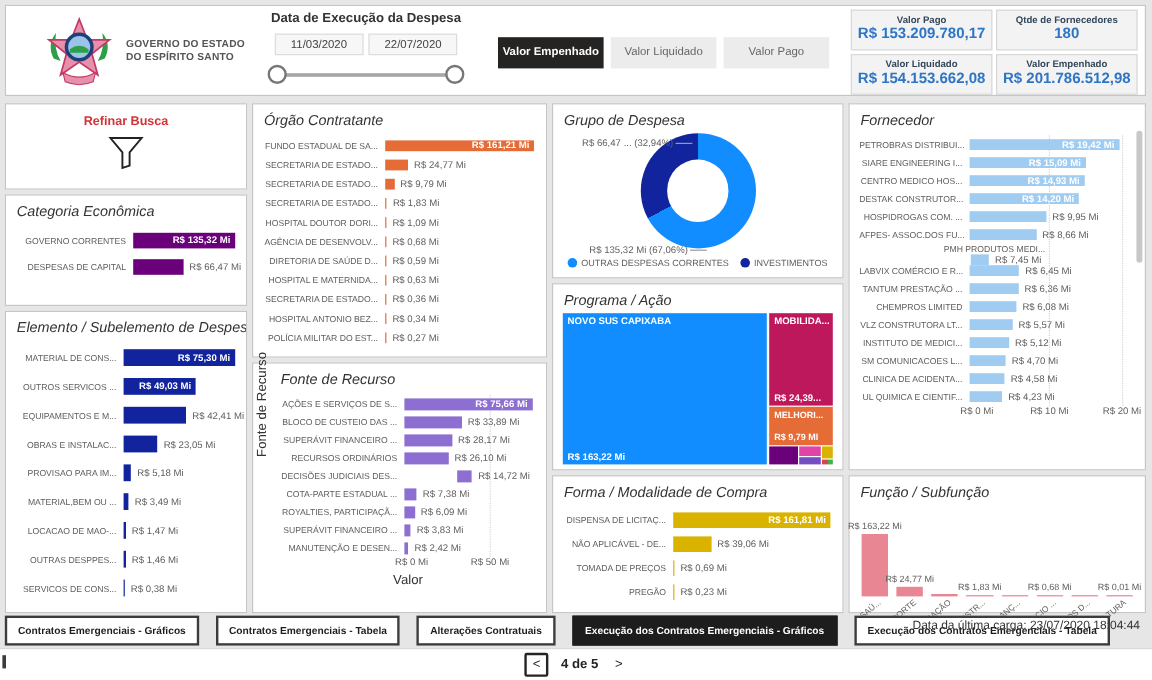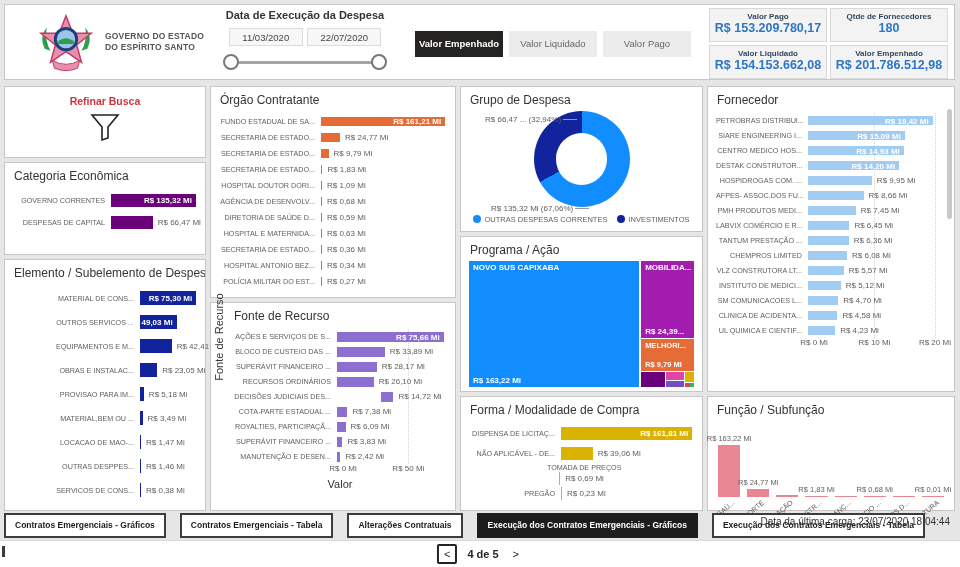--- a/index.html
+++ b/index.html
@@ -1,19 +1,19 @@
 <!DOCTYPE html>
 <html><head>
 <meta charset="utf-8">
 <style>
   * { margin:0; padding:0; box-sizing:border-box; }
   html,body { width:960px; height:567px; }
   body { font-family:"Liberation Sans", sans-serif; background:#e6e6e6; position:relative; overflow:hidden; color:#252423; }
   .panel { position:absolute; background:#fff; border:1px solid #c6c6c6; }
-  .ptitle { font-size:12px; color:#333; padding:6px 9px 2px; white-space:nowrap; overflow:hidden; }
+  .ptitle { font-size:12px; color:#333; padding:6px 9px 2px; white-space:nowrap; overflow:hidden;font-style:italic; }
 
   
   #header { left:4px; top:4px; width:951px; height:76px; }
   #logo { position:absolute; left:30px; top:6px; width:62px; height:64px; }
   #orgname { position:absolute; left:100px; top:26px; font-size:8.5px; font-weight:bold; color:#555; line-height:1.25; letter-spacing:.2px; }
   #datesec { position:absolute; left:210px; top:4px; width:180px; text-align:center; }
   #datesec .dtitle { font-size:11px; font-weight:bold; color:#333; margin-bottom:6px; }
   .dateinput { display:inline-block; width:74px; height:18px; line-height:18px; font-size:9.5px; color:#444; background:#f7f7f7; border:1px solid #dcdcdc; text-align:center; }
   #slider { position:relative; height:22px; margin-top:6px; }
   #slider .line { position:absolute; left:14px; right:14px; top:9px; height:3px; background:#a6a6a6; }
@@ -169,21 +169,21 @@
         <div class="cat" style="width:98px">DESPESAS DE CAPITAL</div>
         <div class="track">
           <div class="bar" style="width:48.52%;height:13px;background:#6B007B"></div>
           <span class="vout">R$ 66,47 Mi</span>
         </div>
       </div>
     </div>
   </div>
 <div class="panel" id="p-elemento">
   <div class="ptitle">Elemento / Subelemento de Despesa</div>
-<div style="position: relative; margin-top: 4px; margin-left: 37px;">
+<div style="position: relative; margin-top: 4px;">
       <div class="hrow" style="height: 24px;">
         <div class="cat" style="width:90px">MATERIAL DE CONS...</div>
         <div class="track">
           <div class="bar" style="width:98.69%;height:14px;background:#12239E">
             <span class="vin">R$ 75,30 Mi</span>
           </div>
         </div>
       </div>
       <div class="hrow" style="height: 24px;">
         <div class="cat" style="width:90px">OUTROS SERVICOS ...</div>
@@ -414,21 +414,21 @@
           </div>
         </div>
       </div>
       <div class="hrow" style="height: 20px;">
         <div class="cat" style="width:92px">NÃO APLICÁVEL - DE...</div>
         <div class="track">
           <div class="bar" style="width:23.82%;height:13px;background:#D9B300"></div>
           <span class="vout">R$ 39,06 Mi</span>
         </div>
       </div>
-      <div class="hrow" style="height: 20px; flex-direction: column;">
+      <div class="hrow" style="height: 20px;">
         <div class="cat" style="width:92px">TOMADA DE PREÇOS</div>
         <div class="track">
           <div class="bar" style="width:0.42%;height:13px;background:#D9B300"></div>
           <span class="vout">R$ 0,69 Mi</span>
         </div>
       </div>
       <div class="hrow" style="height: 20px;">
         <div class="cat" style="width:92px">PREGÃO</div>
         <div class="track">
           <div class="bar" style="width:0.14%;height:13px;background:#D9B300"></div>
@@ -482,21 +482,21 @@
           <span class="vout">R$ 9,95 Mi</span>
         </div>
       </div>
       <div class="hrow" style="height: 15px;">
         <div class="cat" style="width:92px">AFPES- ASSOC.DOS FU...</div>
         <div class="track">
           <div class="bar" style="width:40.28%;height:9px;background:#A0CCF2"></div>
           <span class="vout">R$ 8,66 Mi</span>
         </div>
       </div>
-      <div class="hrow" style="height: 15px;">
+      <div class="hrow" style="height: 15px; flex-direction: column;">
         <div class="cat" style="width:92px">PMH PRODUTOS MEDI...</div>
         <div class="track">
           <div class="bar" style="width:34.65%;height:9px;background:#A0CCF2"></div>
           <span class="vout">R$ 7,45 Mi</span>
         </div>
       </div>
       <div class="hrow" style="height: 15px;">
         <div class="cat" style="width:92px">LABVIX COMÉRCIO E R...</div>
         <div class="track">
           <div class="bar" style="width:30.00%;height:9px;background:#A0CCF2"></div>
@@ -575,21 +575,21 @@
   </div>
 </div>
 
 <div class="panel" id="p-programa">
   <div class="ptitle">Programa / Ação</div>
   <div id="treemap">
     <div class="tile" style="left: 0px; top: 0px; width: 75.5%; height: 100%; background: rgb(17, 141, 255);">
       <span class="tname">NOVO SUS CAPIXABA</span>
         <span class="tval">R$ 163,22 Mi</span>
     </div>
-    <div class="tile" style="left: 76.5%; top: 0px; width: 23.5%; height: 61%; background: #a21caf;">
+    <div class="tile" style="left: 76.5%; top: 0px; width: 23.5%; height: 61%; background: #be185d;">
       <span class="tname">MOBILIDA...</span>
         <span class="tval">R$ 24,39...</span>
     </div>
     <div class="tile" style="left: 76.5%; top: 62%; width: 23.5%; height: 25%; background: rgb(230, 108, 55);">
       <span class="tname" style="font-size:7.5px;">MELHORI...</span>
         <span class="tval" style="font-size:7.5px;">R$ 9,79 MI</span>
     </div>
     <div class="tile" style="left: 76.5%; top: 88%; width: 10.5%; height: 12%; background: rgb(107, 0, 123);"></div>
     <div class="tile" style="left: 87.5%; top: 88%; width: 8%; height: 6.5%; background: rgb(224, 68, 167);"></div>
     <div class="tile" style="left: 87.5%; top: 95%; width: 8%; height: 5%; background: rgb(116, 78, 194);"></div>

